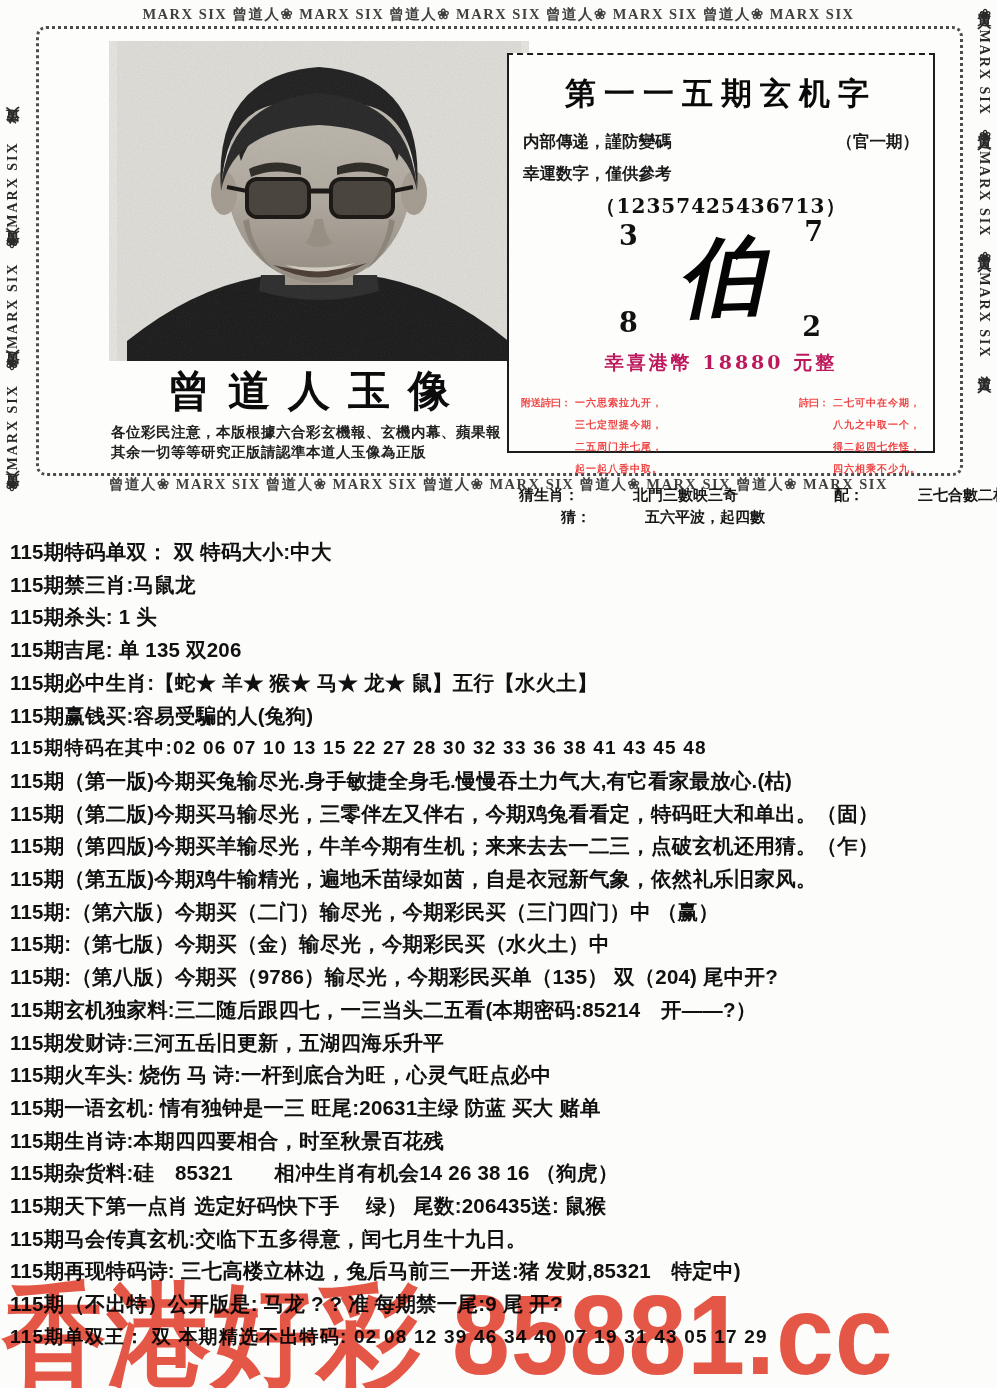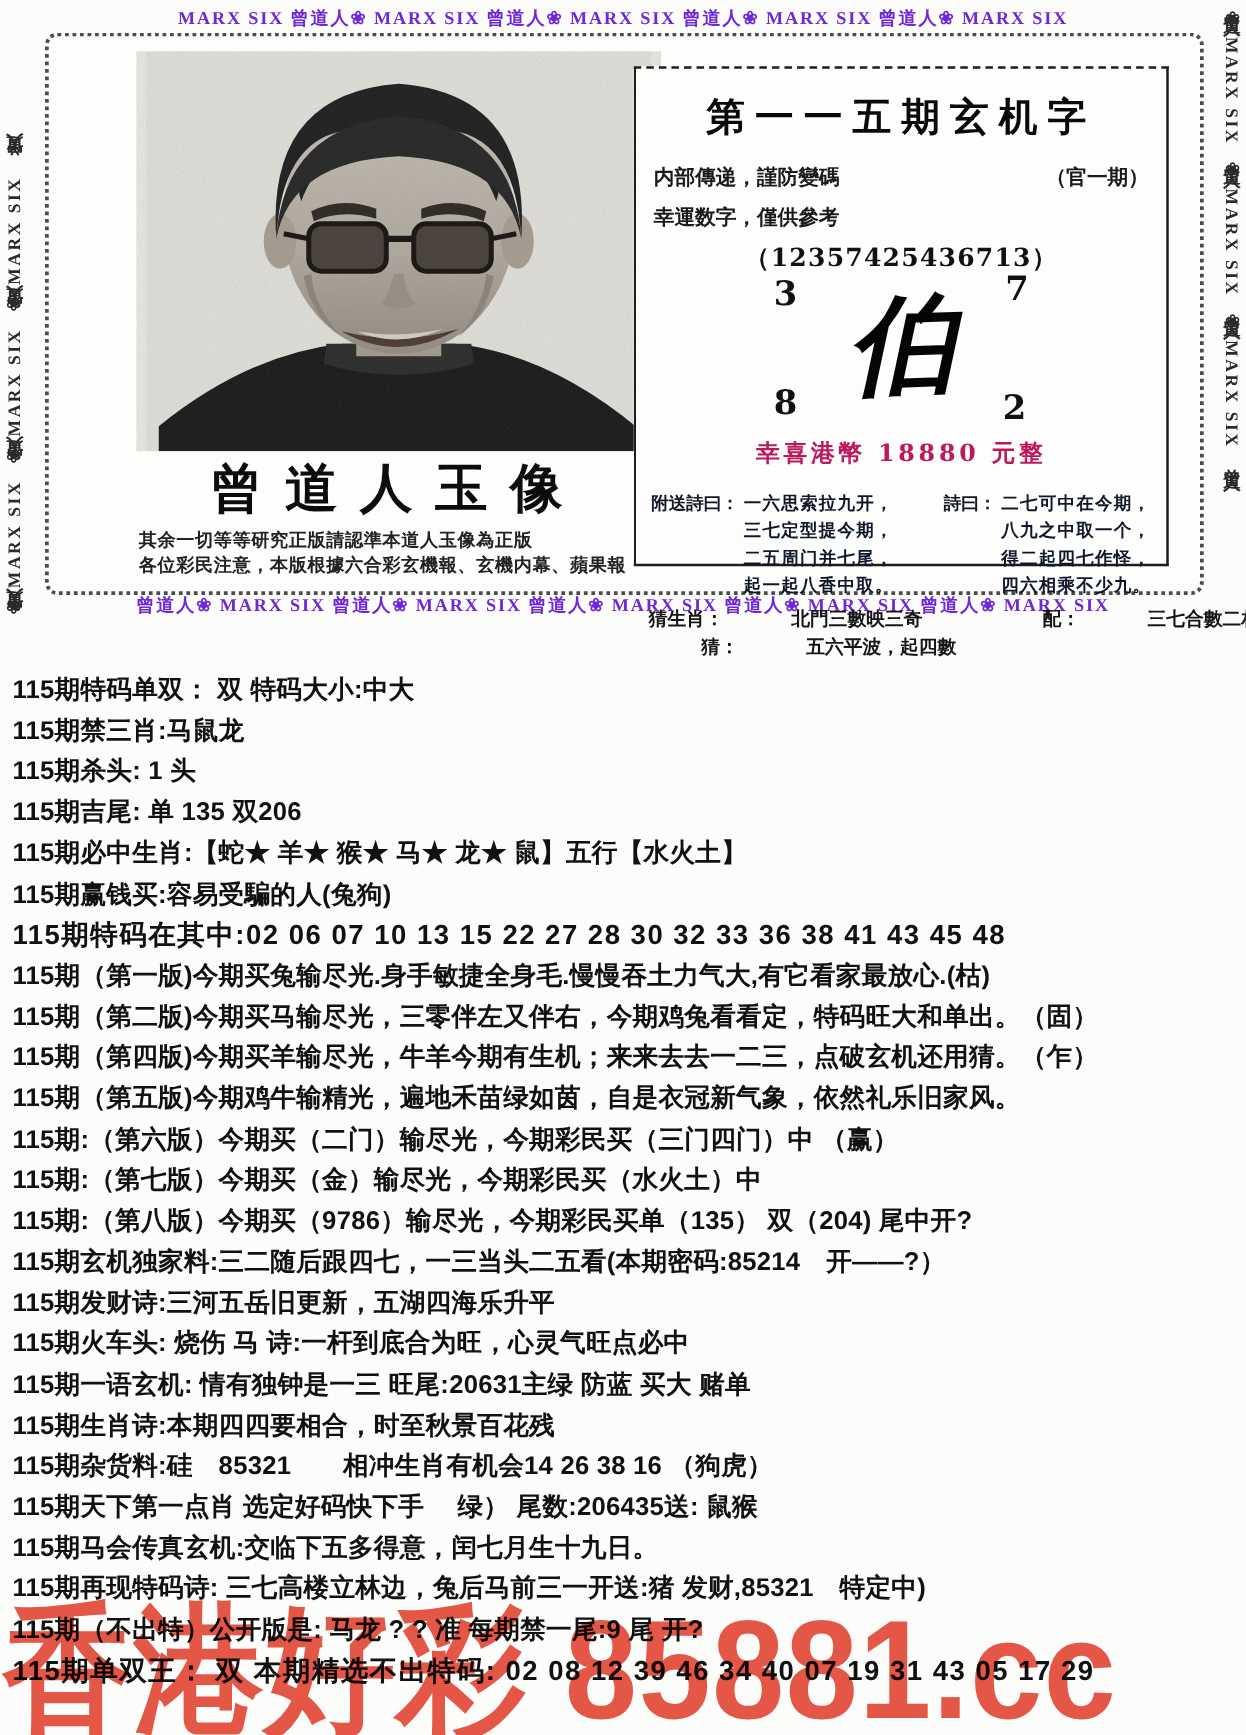--- a/index.html
+++ b/index.html
@@ -7,21 +7,21 @@
     width:997px;height:1388px;position:relative;overflow:hidden;
     background:#fcfcfa;color:#161616;
     font-family:"Liberation Sans",sans-serif;
   }
   .page{position:absolute;inset:0;}
 
   
   .border-top,.border-bottom{
     position:absolute;left:30px;right:30px;text-align:center;white-space:nowrap;
     font-family:"Liberation Serif",serif;font-size:14.5px;font-weight:700;
-    letter-spacing:1.5px;color:#6d28d9;overflow:hidden;
+    letter-spacing:1.5px;color:#404040;overflow:hidden;
   }
   .border-top{top:5px;}
   .border-bottom{top:475px;}
   .border-left,.border-right{
     position:absolute;top:0;height:500px;white-space:nowrap;overflow:hidden;
     font-family:"Liberation Serif",serif;font-size:14px;font-weight:700;
     letter-spacing:2px;color:#2a2a2a;
     writing-mode:vertical-rl;text-orientation:mixed;
   }
   .border-left{left:4px;transform:rotate(180deg);}
@@ -81,40 +81,40 @@
   }
   .mp-corner.tl{left:8px;top:0;}
   .mp-corner.tr{right:8px;top:-4px;}
   .mp-corner.bl{left:8px;bottom:-2px;}
   .mp-corner.br{right:10px;bottom:-6px;}
   .mp-prize{
     text-align:center;font-family:"DejaVu Serif",serif;font-weight:700;
     font-size:19px;letter-spacing:3px;margin-top:16px;color:#be185d;
   }
   .mp-poems{display:flex;justify-content:space-between;margin-top:16px;padding:0 2px;}
-  .poem-block{display:flex;font-family:"DejaVu Serif",serif;font-size:14px;font-weight:700;color:#0f172a;}
+  .poem-block{display:flex;font-family:"DejaVu Serif",serif;font-size:10px;font-weight:700;color:#ef4444;}
   .poem-label{white-space:nowrap;margin-right:4px;line-height:22px;}
   .poem-lines{display:flex;flex-direction:column;}
   .poem-line{line-height:22px;white-space:nowrap;letter-spacing:1px;}
   .mp-zrow{
     display:flex;font-family:"DejaVu Serif",serif;font-size:15px;font-weight:700;
     margin-top:6px;color:#161616;white-space:nowrap;gap:48px;
   }
   .mp-zrow .zlabel{margin-right:6px;}
   .mp-zrow .zgap{width:42px;}
   .mp-zrow2{margin-top:3px;padding-left:42px;}
 
   
   .body-lines{position:absolute;left:10px;top:536px;right:0;}
   .bline{
     font-family:"Liberation Sans",sans-serif;font-weight:700;
     font-size:20.5px;line-height:32.7px;white-space:nowrap;
     color:#111;letter-spacing:0.2px;
   }
-  .bline-nums{font-size:22px;letter-spacing:1.2px;}
+  .bline-nums{font-size:19px;letter-spacing:1.2px;}
 
   
   .watermark{
     position:absolute;left:2px;top:1262px;
     font-family:"Liberation Sans",sans-serif;font-weight:700;
     font-size:104px;letter-spacing:1px;white-space:nowrap;
     color:#e64a38;mix-blend-mode:multiply;opacity:0.93;
     transform:scaleY(1.08);transform-origin:top left;
   }
 </style>
@@ -173,22 +173,22 @@
           <path d="M164,224 Q210,250 258,222 Q212,236 164,224 Z" fill="#4a3b32"></path>
           <path d="M176,224 Q210,238 246,222 Q212,230 176,224 Z" fill="#d8d2c6"></path>
 
           <path d="M134,180 Q140,212 164,228 Q142,204 140,178 Z" fill="#8f867a"></path>
           <path d="M286,180 Q280,212 258,228 Q278,204 280,178 Z" fill="#8f867a"></path>
 
           <rect x="0" y="0" width="420" height="320" filter="url(#grain)" opacity="0.5"></rect>
         </svg>
       </div>
       <div class="photo-title">曾道人玉像</div>
+      <div class="photo-cap">各位彩民注意，本版根據六合彩玄機報、玄機内幕、蘋果報</div>
       <div class="photo-cap">其余一切等等研究正版請認準本道人玉像為正版</div>
-      <div class="photo-cap">各位彩民注意，本版根據六合彩玄機報、玄機内幕、蘋果報</div>
     </div>
 
     <div class="mystic">
       <div class="mp-title">第一一五期玄机字</div>
       <div class="mp-noterow">
         <span>内部傳递，謹防變碼</span>
         <span>（官一期）</span>
       </div>
       <div class="mp-note2">幸運数字，僅供參考</div>
       <div class="mp-lucky">（12357425436713）</div>

